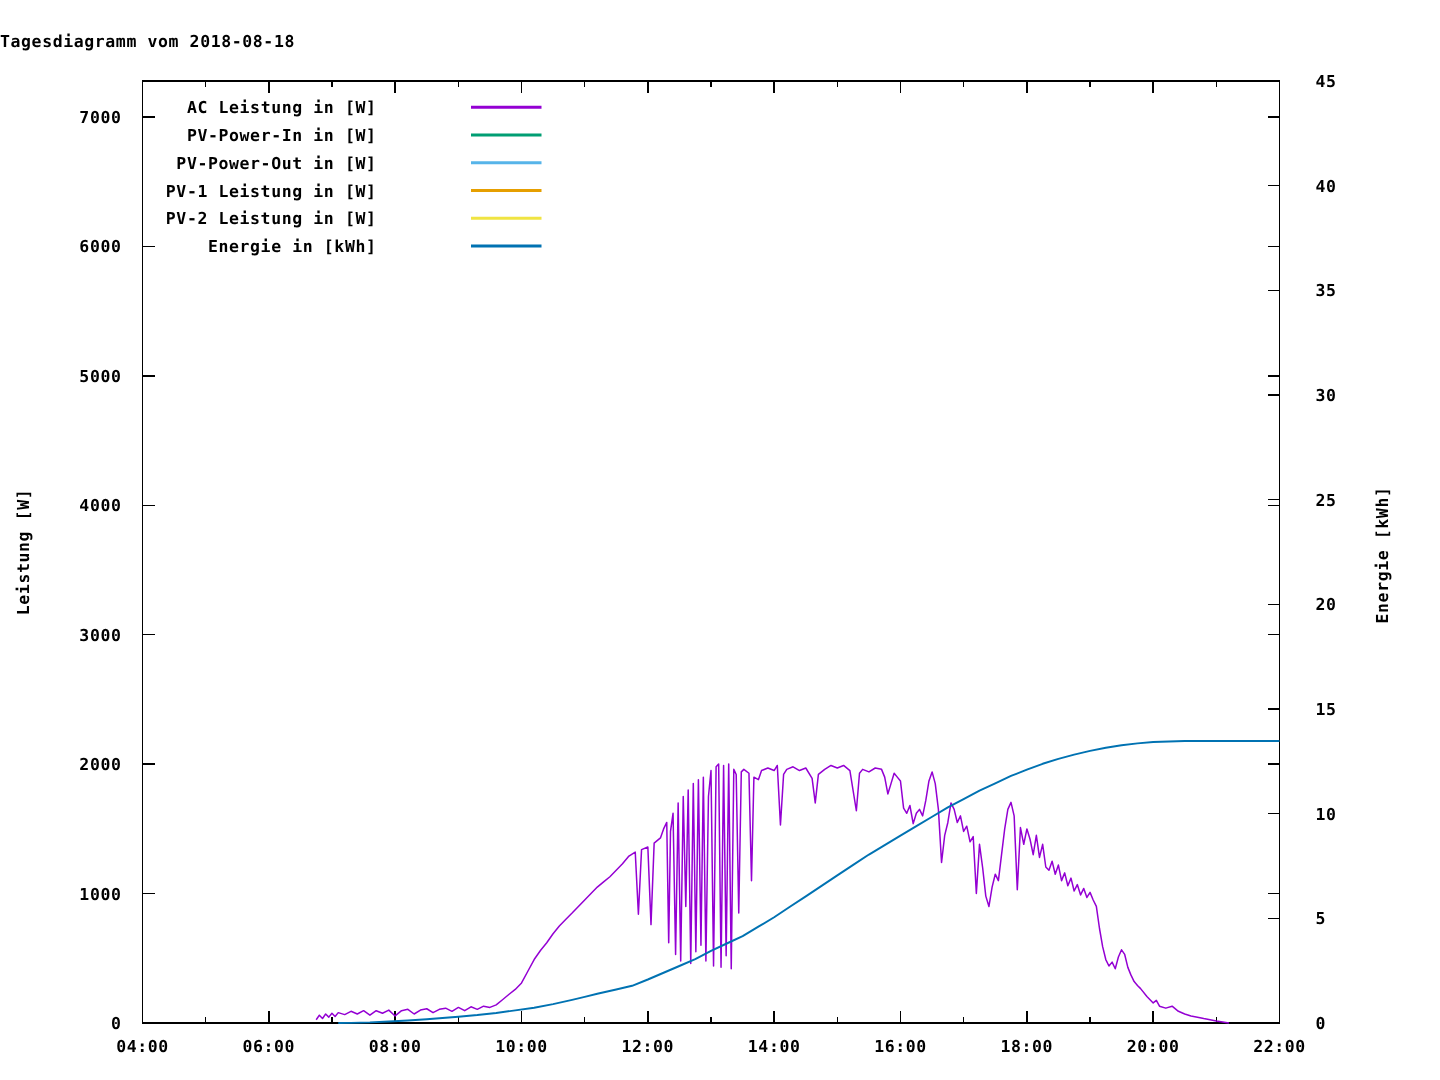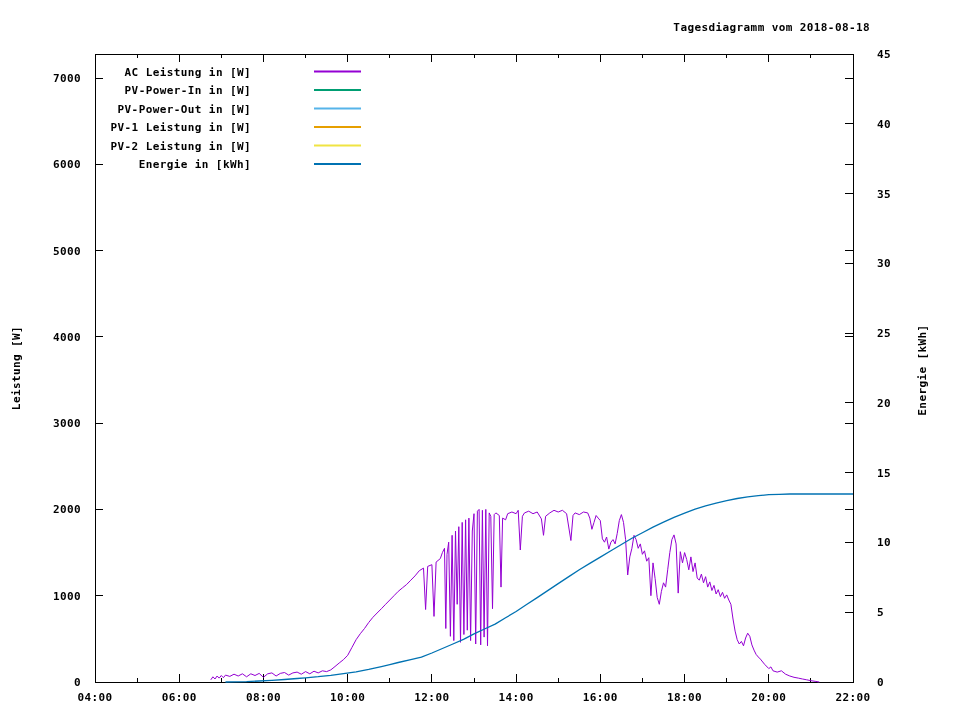--- a/index.html
+++ b/index.html
@@ -1,18 +1,18 @@
 <!DOCTYPE html>
 <html><head>
 <meta charset="utf-8">
 <style>
   html,body{margin:0;padding:0;background:#fff;}
   .chart-root{position:relative;width:960px;height:720px;background:#ffffff;overflow:hidden;
     font-family:"DejaVu Sans Mono","Liberation Mono",monospace;}
-  .chart-title{position:absolute;top:21px;left:0;width:870px;text-align:right;
+  .chart-title{position:absolute;top:21px;left:0;width:870px;text-align:left;
     font-size:11px;font-weight:bold;color:#000;letter-spacing:0.4px;white-space:pre;}
   .axis-label{position:absolute;font-size:11px;font-weight:bold;color:#000;
     letter-spacing:0.4px;white-space:nowrap;transform:translate(-50%,-50%) rotate(-90deg);}
   .axis-label.left{left:16px;top:368px;}
   .axis-label.right{left:922px;top:370px;}
   svg{position:absolute;left:0;top:0;}
 </style>
 </head>
 <body>
 

